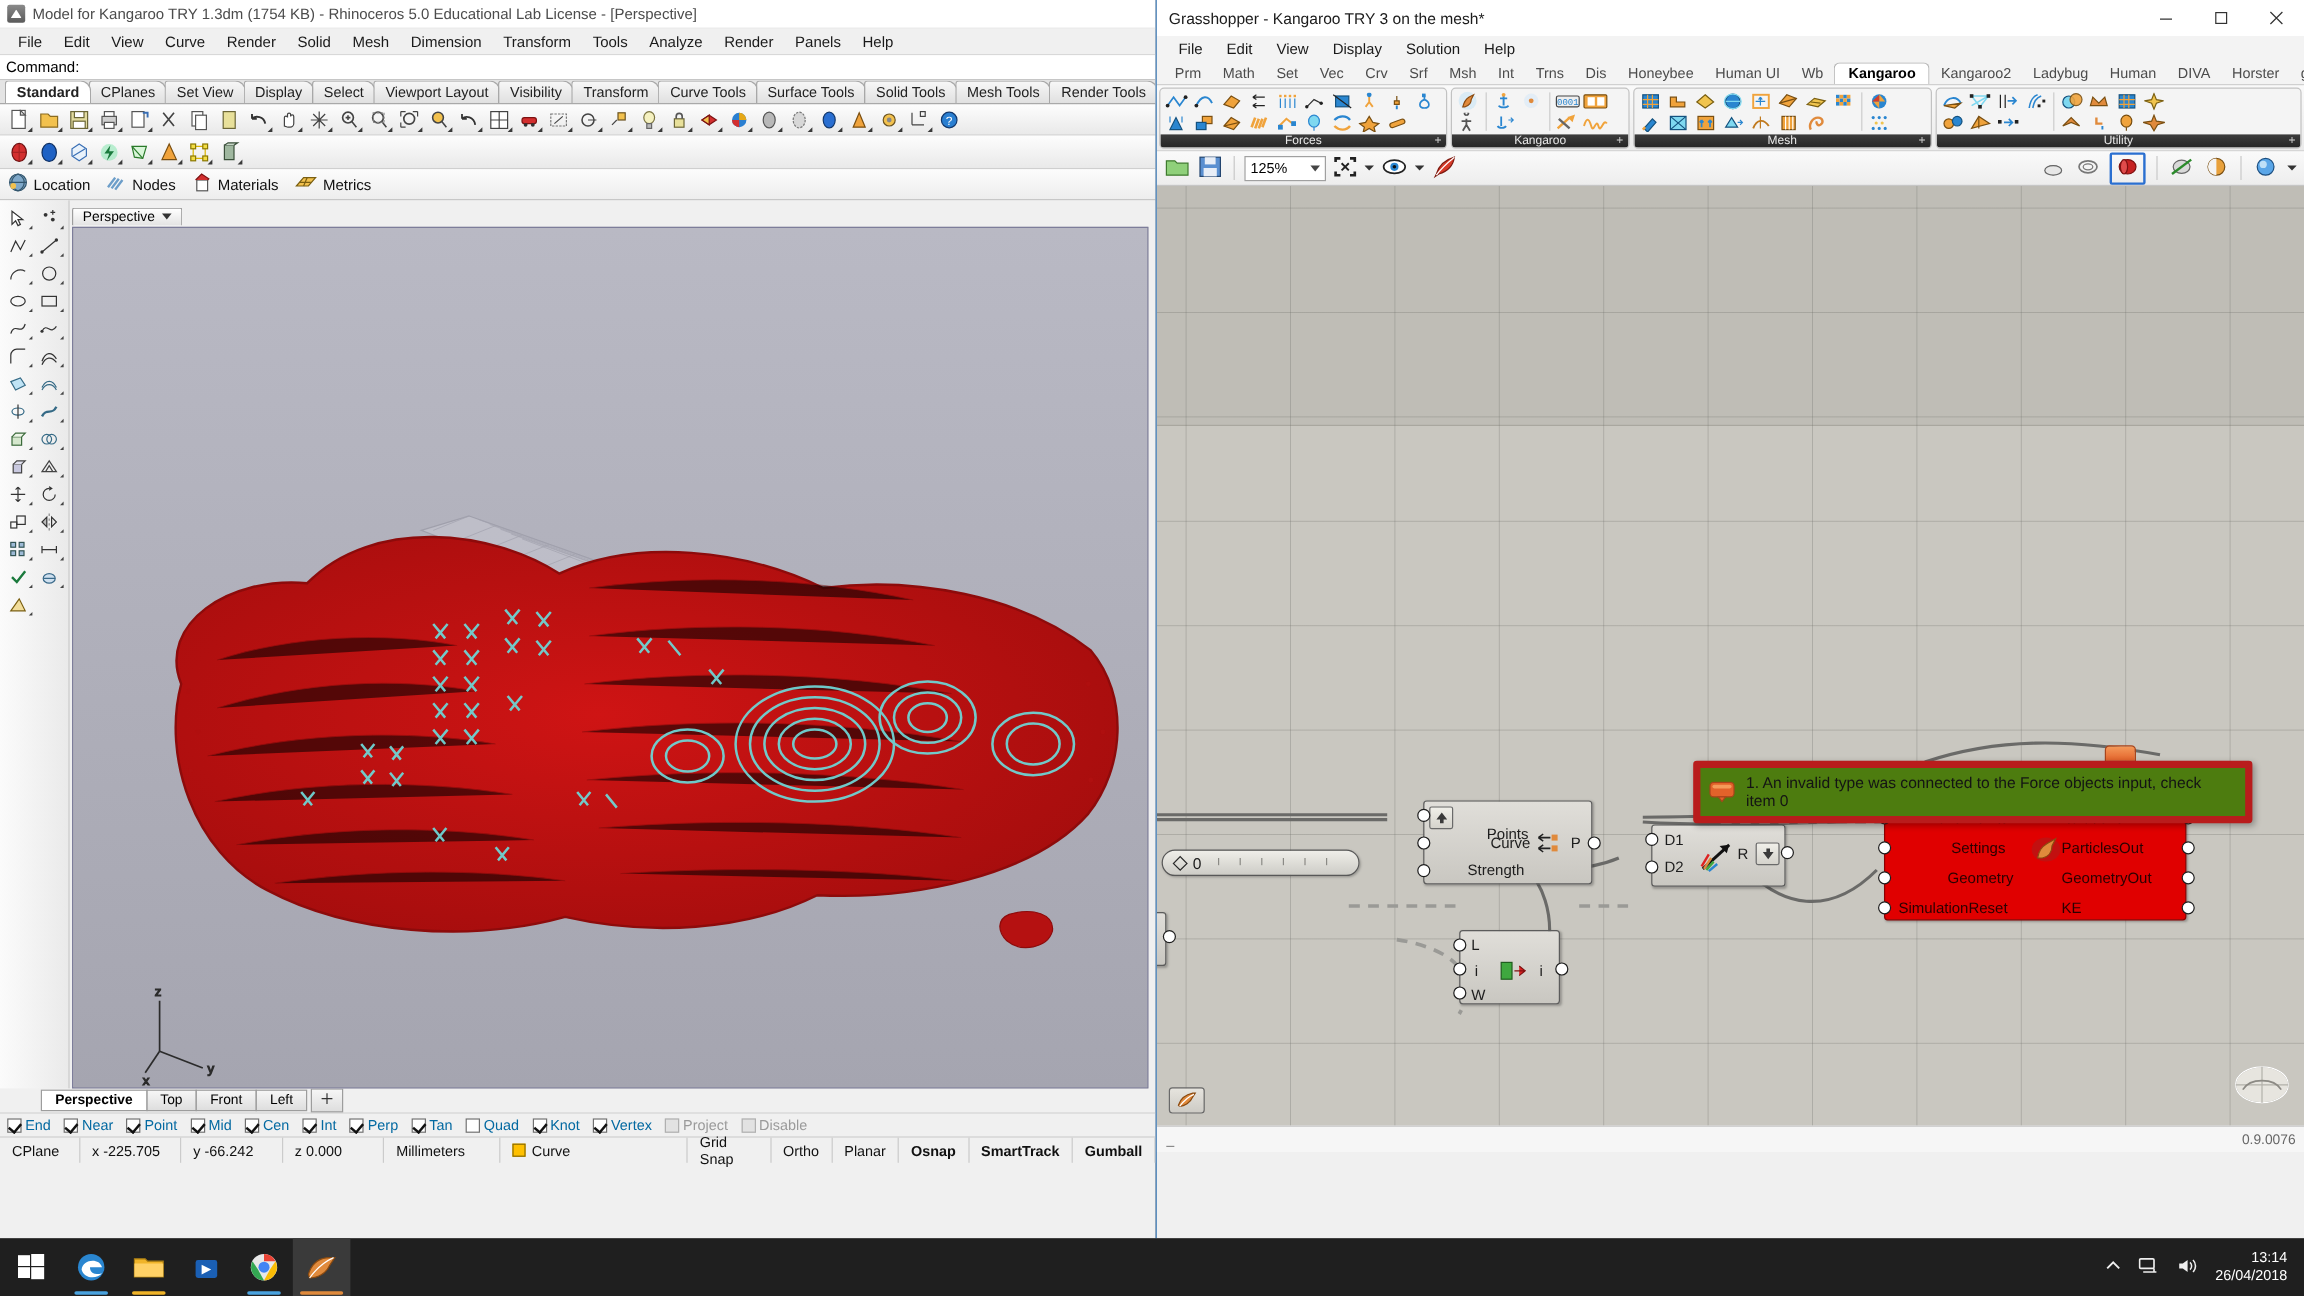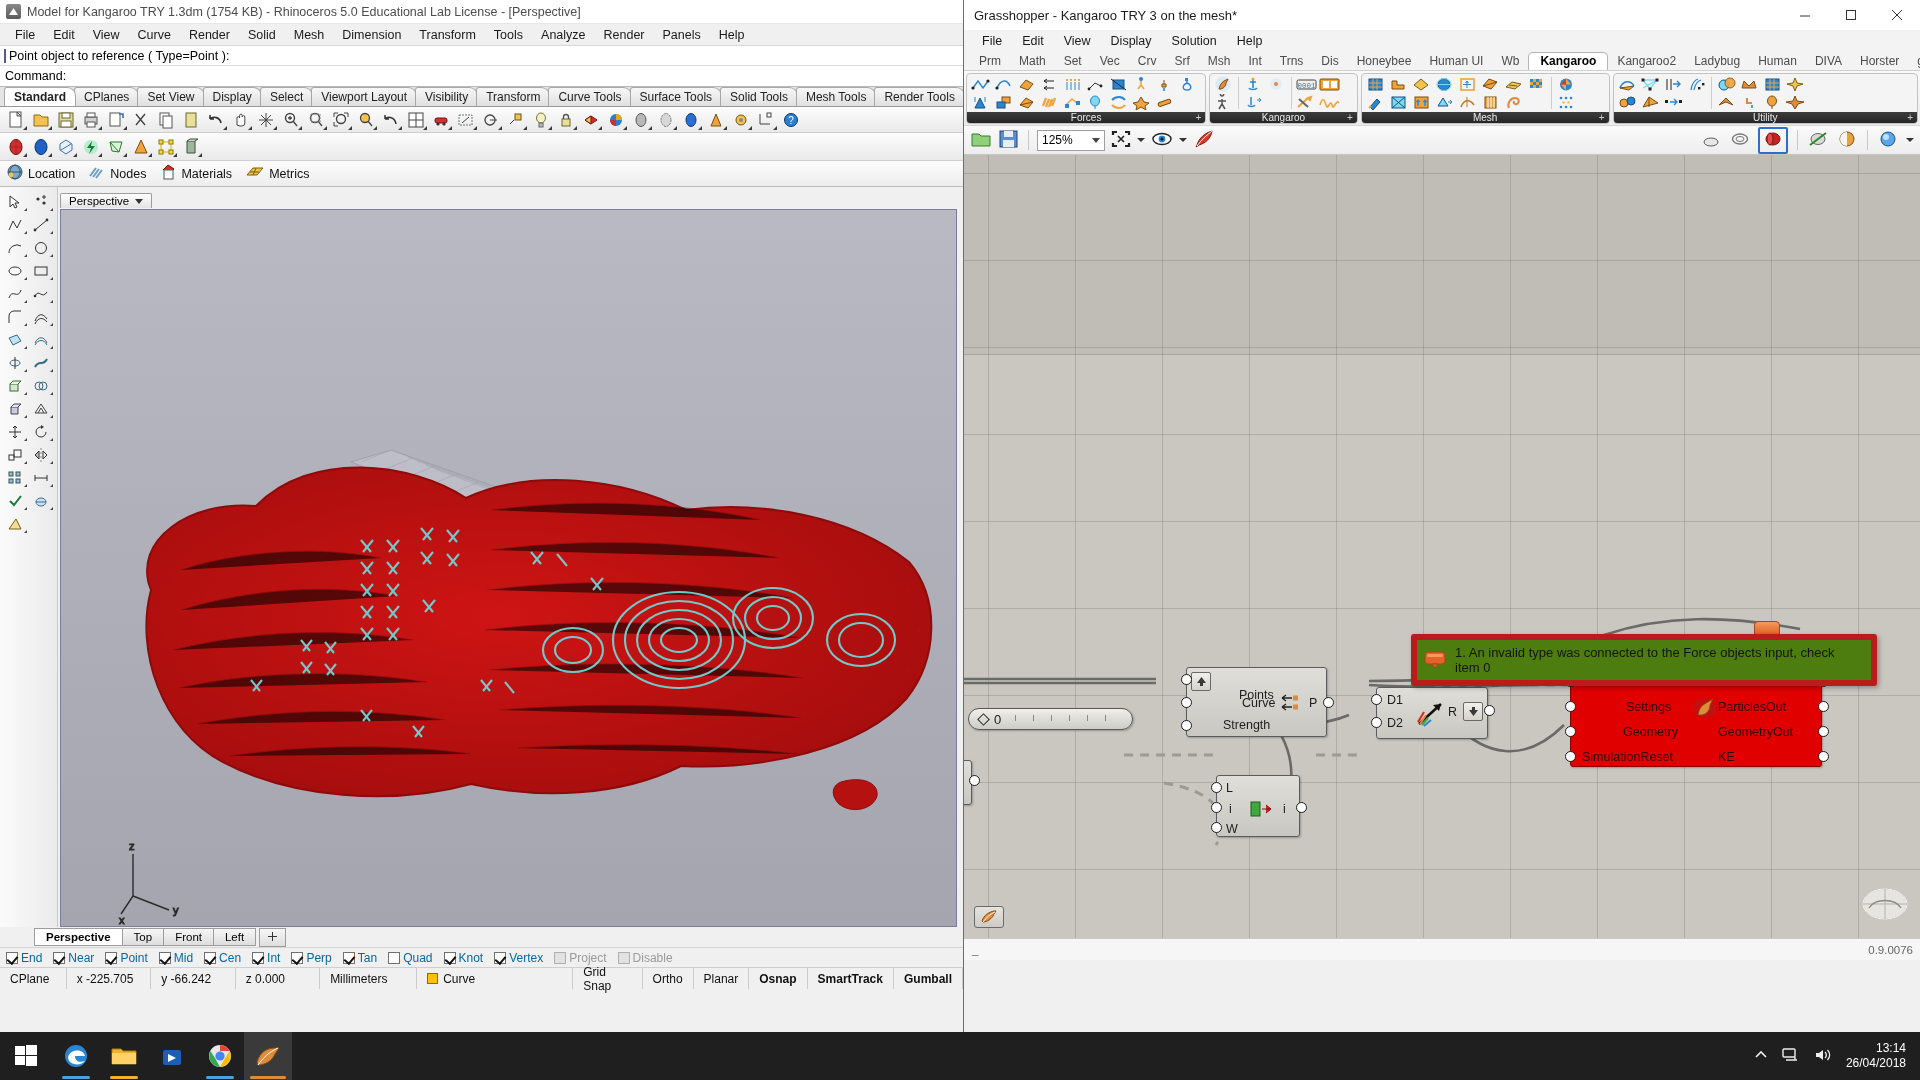--- a/index.html
+++ b/index.html
@@ -201,24 +201,20 @@
       <span>Dimension</span>
       <span>Transform</span>
       <span>Tools</span>
       <span>Analyze</span>
       <span>Render</span>
       <span>Panels</span>
       <span>Help</span>
     </div>
 
     <div class="rh-cmdarea">
-      <div class="rh-cmdline">
-        <span class="caret"></span>
-        <span>Point object to reference ( Type=Point ):</span>
-      </div>
       <div class="rh-cmdline2">
         <span>Command:</span>
       </div>
     </div>
 
     <div class="rh-tabs">
       <div class="rh-tab active">Standard</div>
       <div class="rh-tab">CPlanes</div>
       <div class="rh-tab">Set View</div>
       <div class="rh-tab">Display</div>

